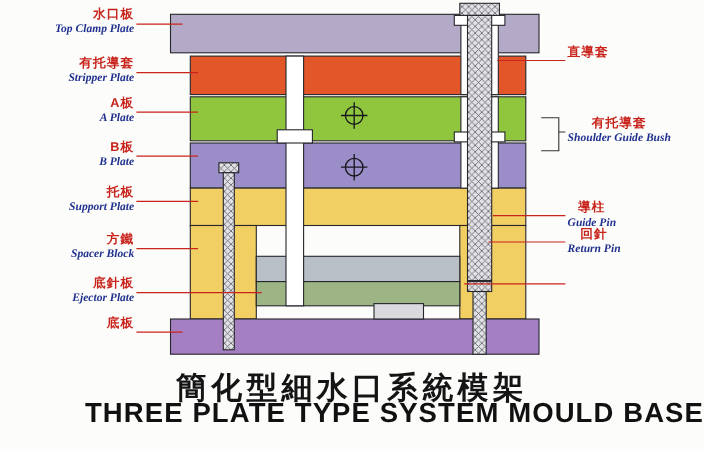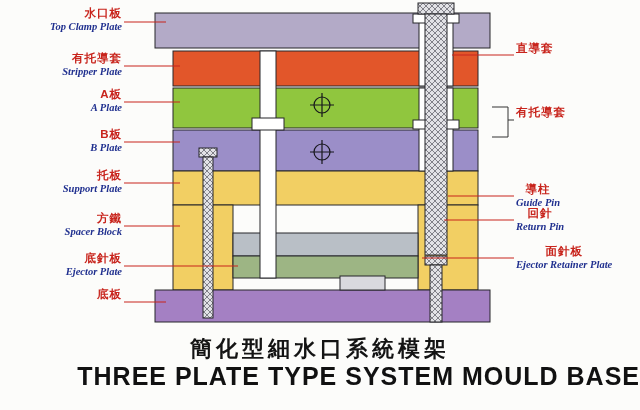--- a/index.html
+++ b/index.html
@@ -15,21 +15,21 @@
     font-family:"Liberation Sans",sans-serif;
     font-weight:bold;font-size:11.5px;color:#c8241c;letter-spacing:1px;
   }
   .en{
     font-family:"Liberation Serif",serif;
     font-weight:bold;font-style:italic;font-size:10.5px;color:#20308f;
   }
   .title-cn{
     position:absolute;top:334px;left:0;width:640px;text-align:center;
     font-family:"Liberation Sans",sans-serif;
-    font-weight:bold;font-size:22px;color:#141414;letter-spacing:4px;
+    font-weight:bold;font-size:28px;color:#141414;letter-spacing:4px;
   }
   .title-en{
     position:absolute;top:362px;left:0;width:640px;text-align:right;
     font-family:"Liberation Sans",sans-serif;
     font-weight:bold;font-size:25px;color:#111;letter-spacing:1px;
   }
 </style>
 </head>
 <body>
 
@@ -130,30 +130,27 @@
   </div>
   <div class="lbl left" style="top:288px">
     <div class="cn">底板</div>
   </div>
 
   <div class="lbl right" style="top:42px">
     <div class="cn">直導套</div>
   </div>
   <div class="lbl right" style="top:106px">
     <div class="cn">有托導套</div>
+    <div class="en">Shoulder Guide Bush</div>
   </div>
   <div class="lbl right" style="top:183px">
     <div class="cn">導柱</div>
     <div class="en">Guide Pin</div>
   </div>
   <div class="lbl right" style="top:207px">
     <div class="cn">回針</div>
     <div class="en">Return Pin</div>
   </div>
-  <div class="lbl right" style="top:245px">
-    <div class="cn">面針板</div>
-    <div class="en">Ejector Retainer Plate</div>
-  </div>
 
   <div class="title-cn">簡化型細水口系統模架</div>
   <div class="title-en">THREE PLATE TYPE SYSTEM MOULD BASE</div>
 
 </div>
 
 </body></html>

